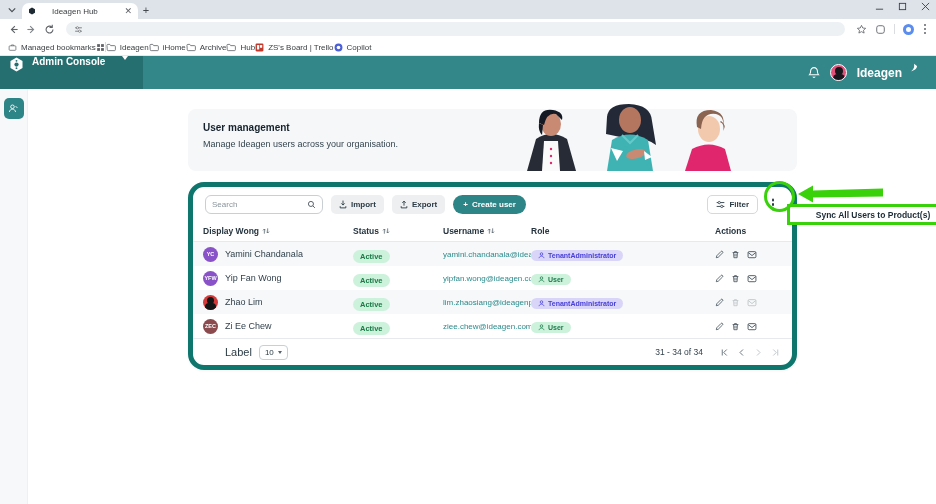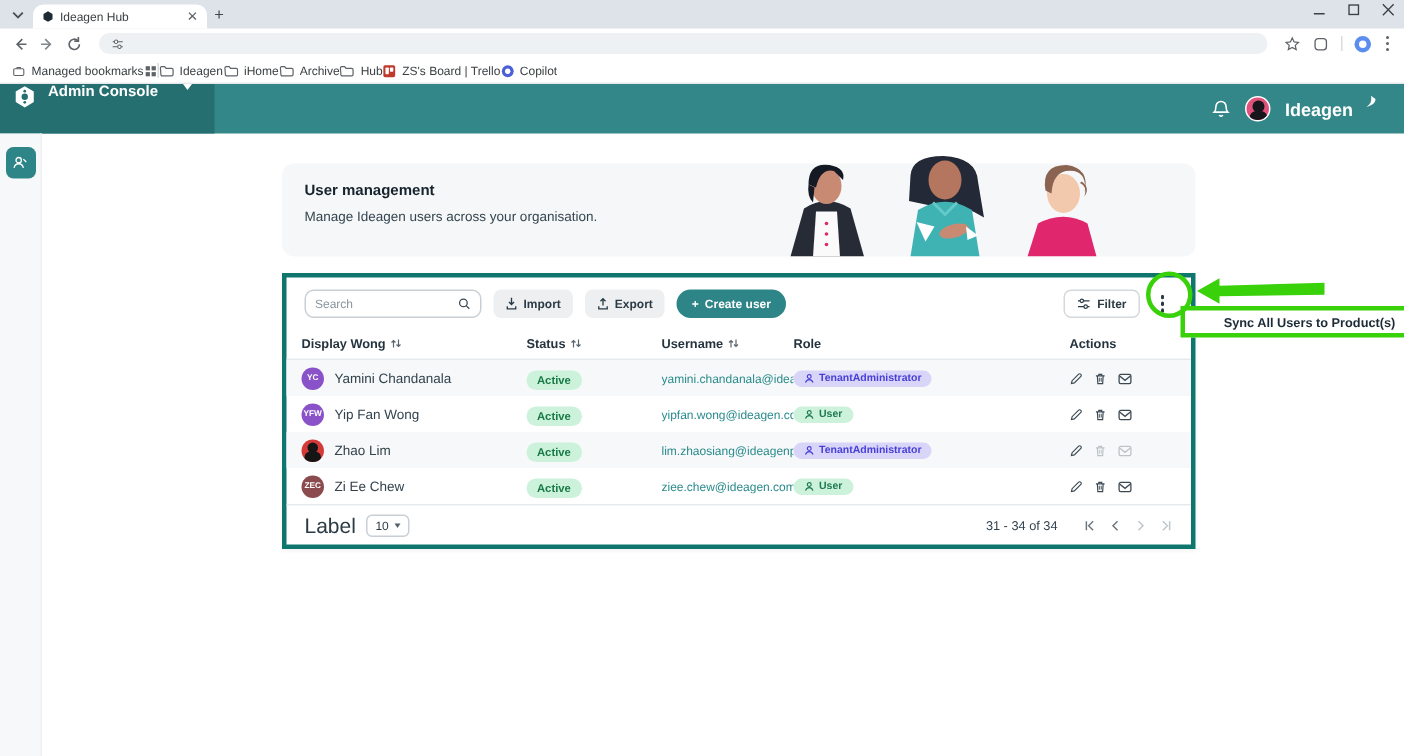--- a/index.html
+++ b/index.html
@@ -3,21 +3,21 @@
 <meta charset="utf-8">
 <style>
   * { margin:0; padding:0; box-sizing:border-box; }
   html,body { background:#fff; }
   body { font-family:"Liberation Sans", sans-serif; }
   .screen { position:relative; width:936px; height:504px; overflow:hidden; background:#fff; }
 
   
   .tabstrip { height:19px; background:#dee3ea; display:flex; align-items:flex-end; position:relative; }
   .tab-search { width:16px; height:16px; margin:0 2px 1px 4px; display:flex; align-items:center; justify-content:center; color:#4a4f55; }
-  .tab { width:116px; height:16px; background:#fff; border-radius:7px 7px 0 0; display:flex; align-items:center; padding:0 6px; gap:4px; }
+  .tab { width:116px; height:16px; background:#fff; border-radius:7px 7px 0 0; display:flex; align-items:center; padding:0 6px; gap:16px; }
   .tab-title { font-size:8px; color:#3c4043; white-space:nowrap; overflow:hidden; flex:1; }
   .tab-close { font-size:9px; color:#5f6368; line-height:1; }
   .newtab { width:16px; height:16px; display:flex; align-items:center; justify-content:center; color:#44484d; font-size:11px; margin-bottom:1px; }
   .win-controls { position:absolute; right:6px; top:2px; display:flex; gap:14px; align-items:center; color:#3c4043; }
   .win-controls svg { display:block; }
   .chrome-toolbar { height:20px; background:#fff; display:flex; align-items:center; padding:0 8px; gap:7px; }
   .nav-ic { color:#5f6368; display:flex; align-items:center; }
   .urlbar { flex:1; height:14px; background:#eef1f4; border-radius:8px; display:flex; align-items:center; padding:0 8px; gap:5px; margin:0 4px; }
   .url-text { font-size:8px; color:#202124; white-space:nowrap; overflow:hidden; }
   .tool-right { display:flex; align-items:center; gap:8px; }
@@ -51,21 +51,21 @@
   .content { position:absolute; left:160px; top:20px; width:609px; }
 
   
   .banner { position:relative; height:62px; background:#f5f7f9; border-radius:8px; }
   .banner-text { padding:13px 0 0 15px; }
   .page-title { font-size:10px; font-weight:bold; color:#16222c; }
   .page-sub { font-size:9px; color:#36454f; margin-top:6px; }
   .illustration { position:absolute; right:58px; top:-6px; }
 
   
-  .card { margin-top:11px; background:#fff; border:3px solid #0f766e; border-radius:0; box-shadow:0 1px 3px rgba(0,0,0,.05); }
+  .card { margin-top:11px; background:#fff; border:5px solid #0f766e; border-radius:16px; box-shadow:0 1px 3px rgba(0,0,0,.05); }
   .card-toolbar { display:flex; align-items:center; gap:8px; padding:8px 12px 6px; }
   .search { width:118px; height:19px; border:1px solid #c9cfd4; border-radius:6px; display:flex; align-items:center; padding:0 6px; gap:4px; }
   .search input { border:0; outline:0; flex:1; font-size:8px; color:#333; width:80px; font-family:"Liberation Sans",sans-serif; background:transparent; }
   .search input::placeholder { color:#8a949c; }
   .btn-gray { height:19px; background:#edeff1; border:0; border-radius:5px; display:flex; align-items:center; gap:4px; padding:0 8px; font-size:8px; font-weight:bold; color:#2b3b45; font-family:"Liberation Sans",sans-serif; }
   .btn-teal { height:19px; background:#2e8587; border:0; border-radius:10px; display:flex; align-items:center; gap:4px; padding:0 10px; font-size:8px; font-weight:bold; color:#fff; font-family:"Liberation Sans",sans-serif; }
   .btn-outline { height:19px; background:#fff; border:1px solid #d4d9dd; border-radius:5px; display:flex; align-items:center; gap:4px; padding:0 8px; font-size:8px; font-weight:bold; color:#2b3b45; font-family:"Liberation Sans",sans-serif; }
   .spacer { flex:1; }
   .card-kebab { width:14px; height:19px; display:flex; align-items:center; justify-content:center; }
   .card-kebab i { display:inline-block; width:2.5px; height:2.5px; border-radius:50%; background:#2b3b45; box-shadow:0 4.5px 0 #2b3b45, 0 -4.5px 0 #2b3b45; }
@@ -86,21 +86,21 @@
   .badge-active { display:inline-block; background:#cdf2dc; color:#187a45; font-size:7.5px; font-weight:bold; padding:2px 7px; border-radius:8px; }
   .ulink { font-size:8px; color:#2a8a8c; white-space:nowrap; overflow:hidden; }
   .role-badge { display:inline-flex; align-items:center; gap:3px; font-size:7px; font-weight:bold; padding:2px 7px; border-radius:8px; }
   .role-admin { background:#d9d5f9; color:#4840d6; }
   .role-user { background:#cdf2dc; color:#1d7a4e; }
   .actions-cell { display:flex; align-items:center; gap:7px; color:#3c4852; }
   .act { display:flex; }
   .partial-disabled .act-del, .partial-disabled .act-mail { opacity:.3; }
 
   .tfoot { height:27px; border-top:1px solid #e7eaec; display:flex; align-items:center; padding:0 12px; gap:7px; }
-  .foot-label { font-size:14px; color:#2b3b45; }
+  .foot-label { font-size:11px; color:#2b3b45;margin-left:20px; }
   .pagesize { border:1px solid #c9cfd4; border-radius:4px; height:15px; display:flex; align-items:center; gap:4px; padding:0 5px; font-size:8px; color:#2b3b45; background:#fff; }
   .ps-chev { width:0; height:0; border-left:2.5px solid transparent; border-right:2.5px solid transparent; border-top:3px solid #55616b; }
   .range { margin-left:auto; font-size:8.5px; color:#33424d; }
   .pager { display:flex; align-items:center; gap:8px; margin-left:10px; }
   .pg { display:flex; color:#6b7680; }
   .pg.disabled { color:#bdc5cb; }
 
   
   .anno-circle { position:absolute; left:764px; top:181px; width:31px; height:31px; border:3.5px solid #38d10a; border-radius:50%; z-index:60; }
   .anno-arrow { position:absolute; left:797px; top:184px; z-index:60; }

